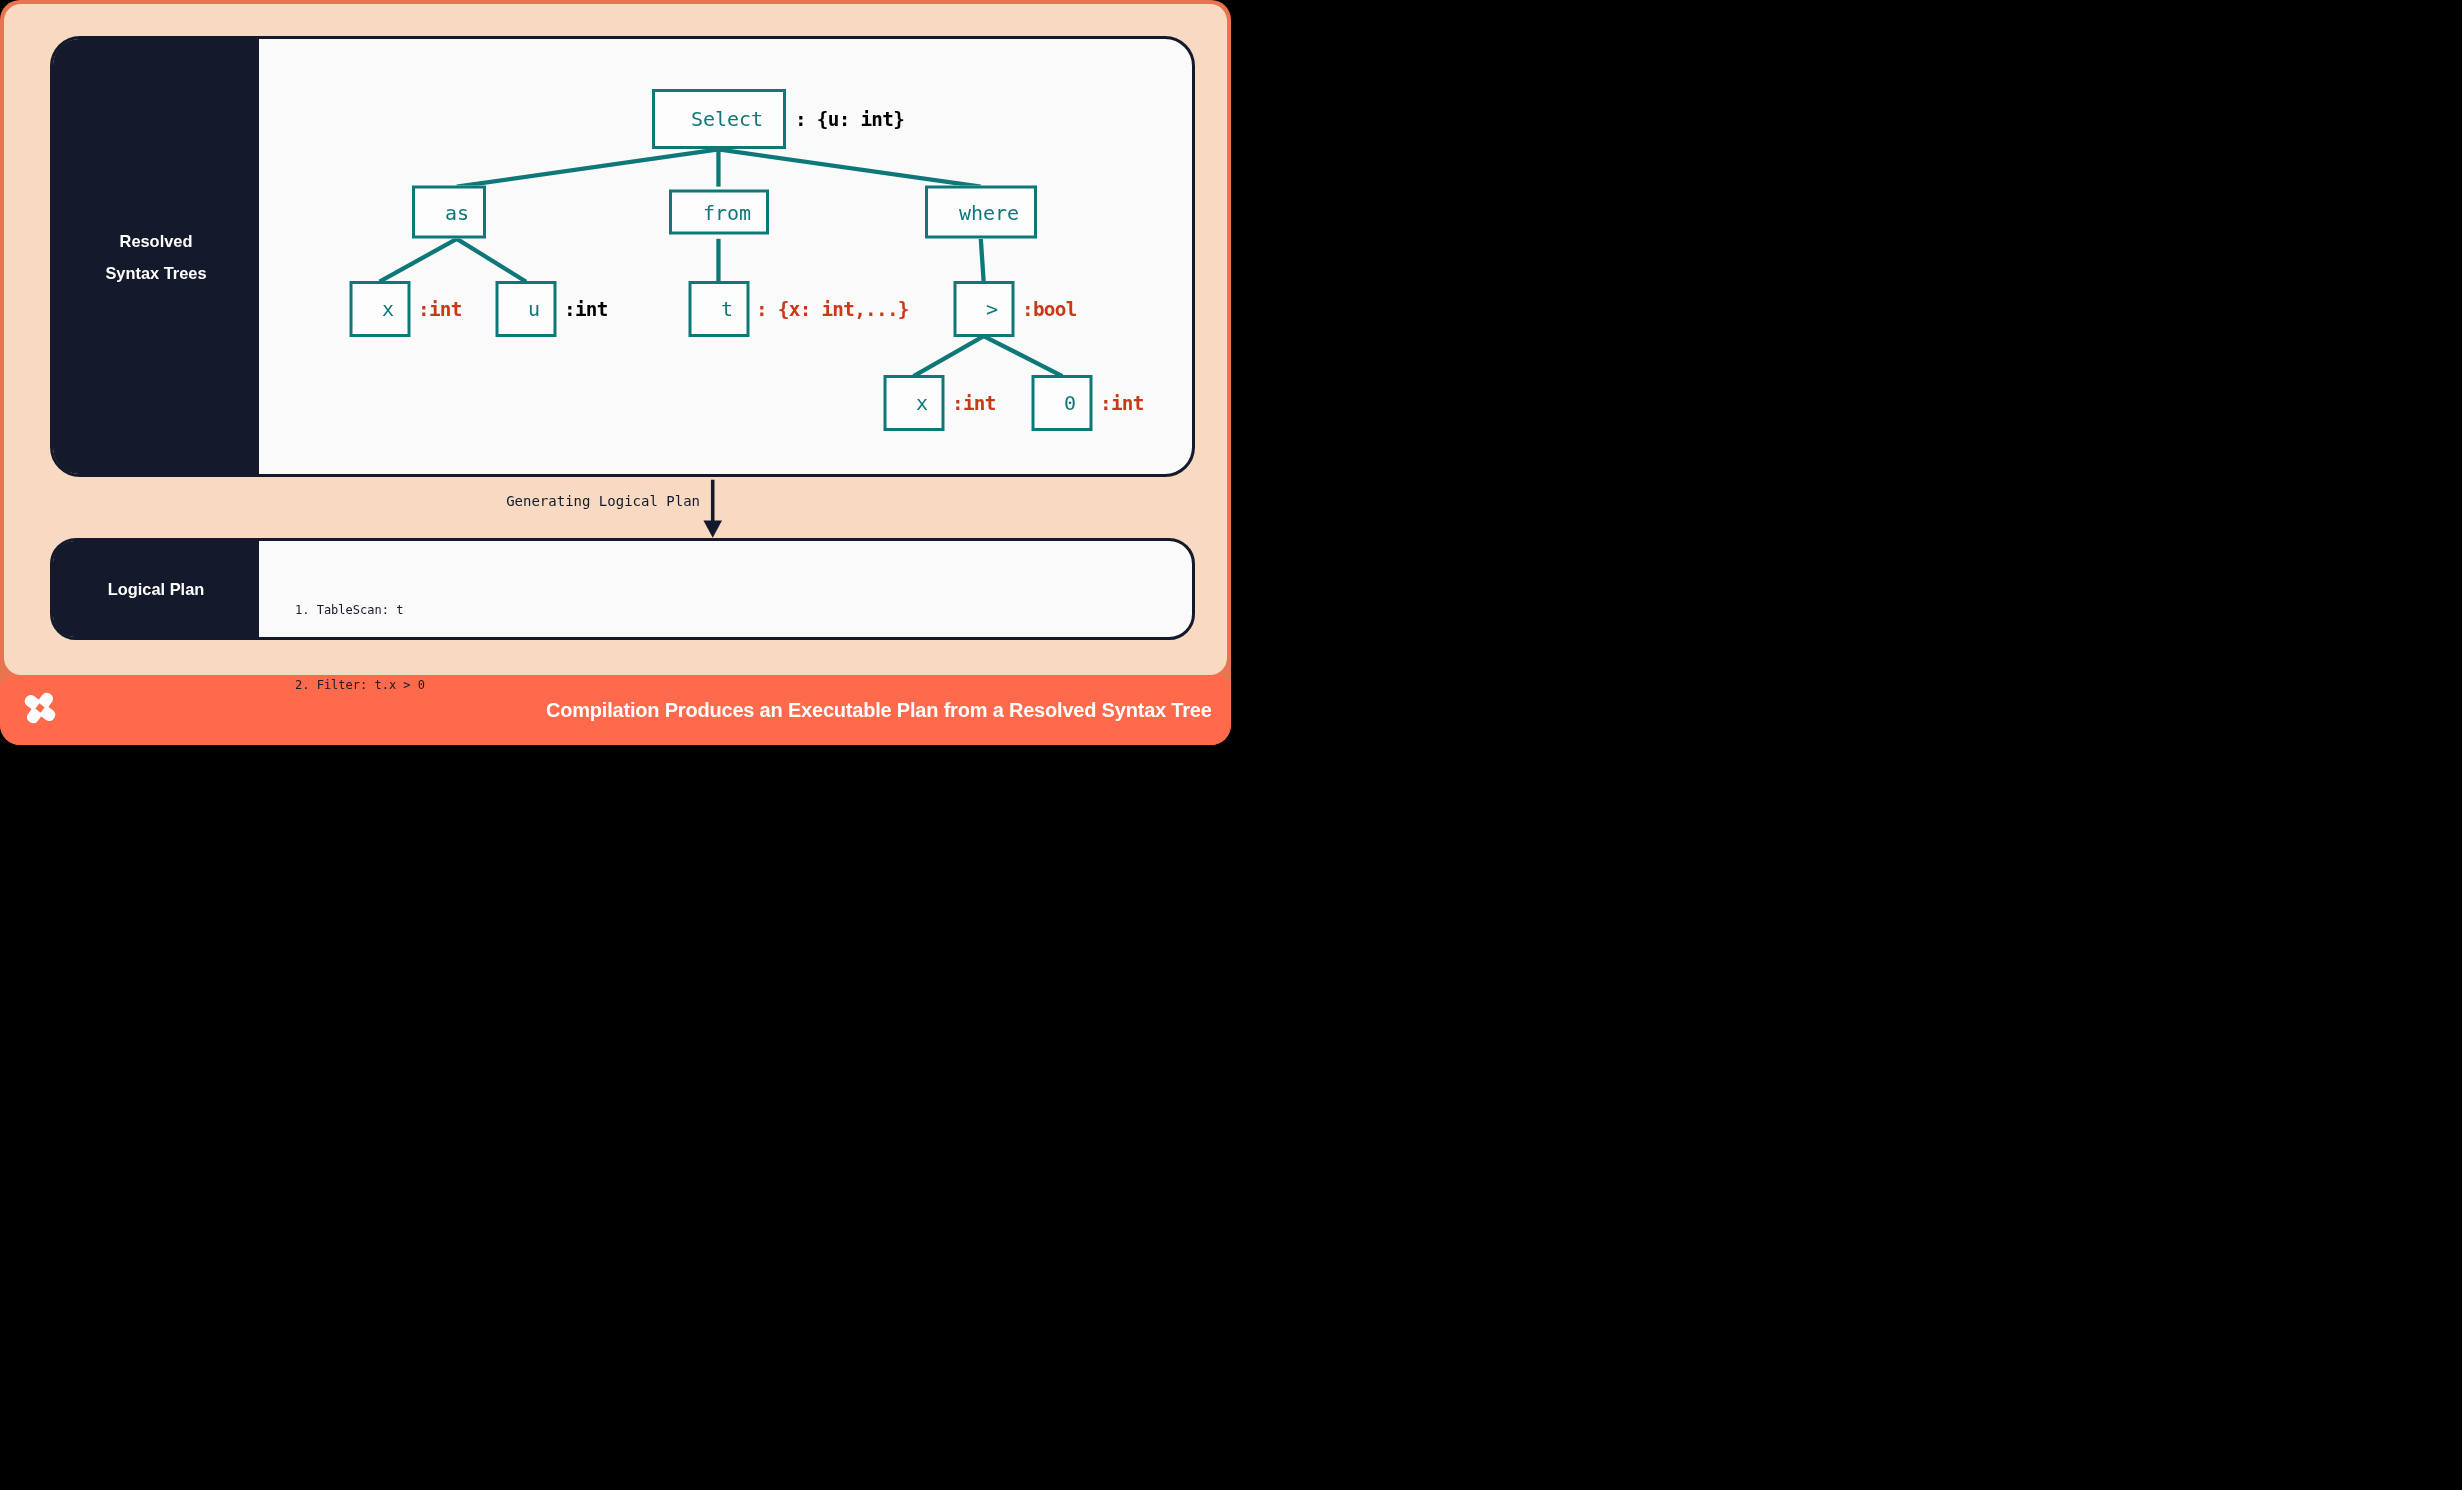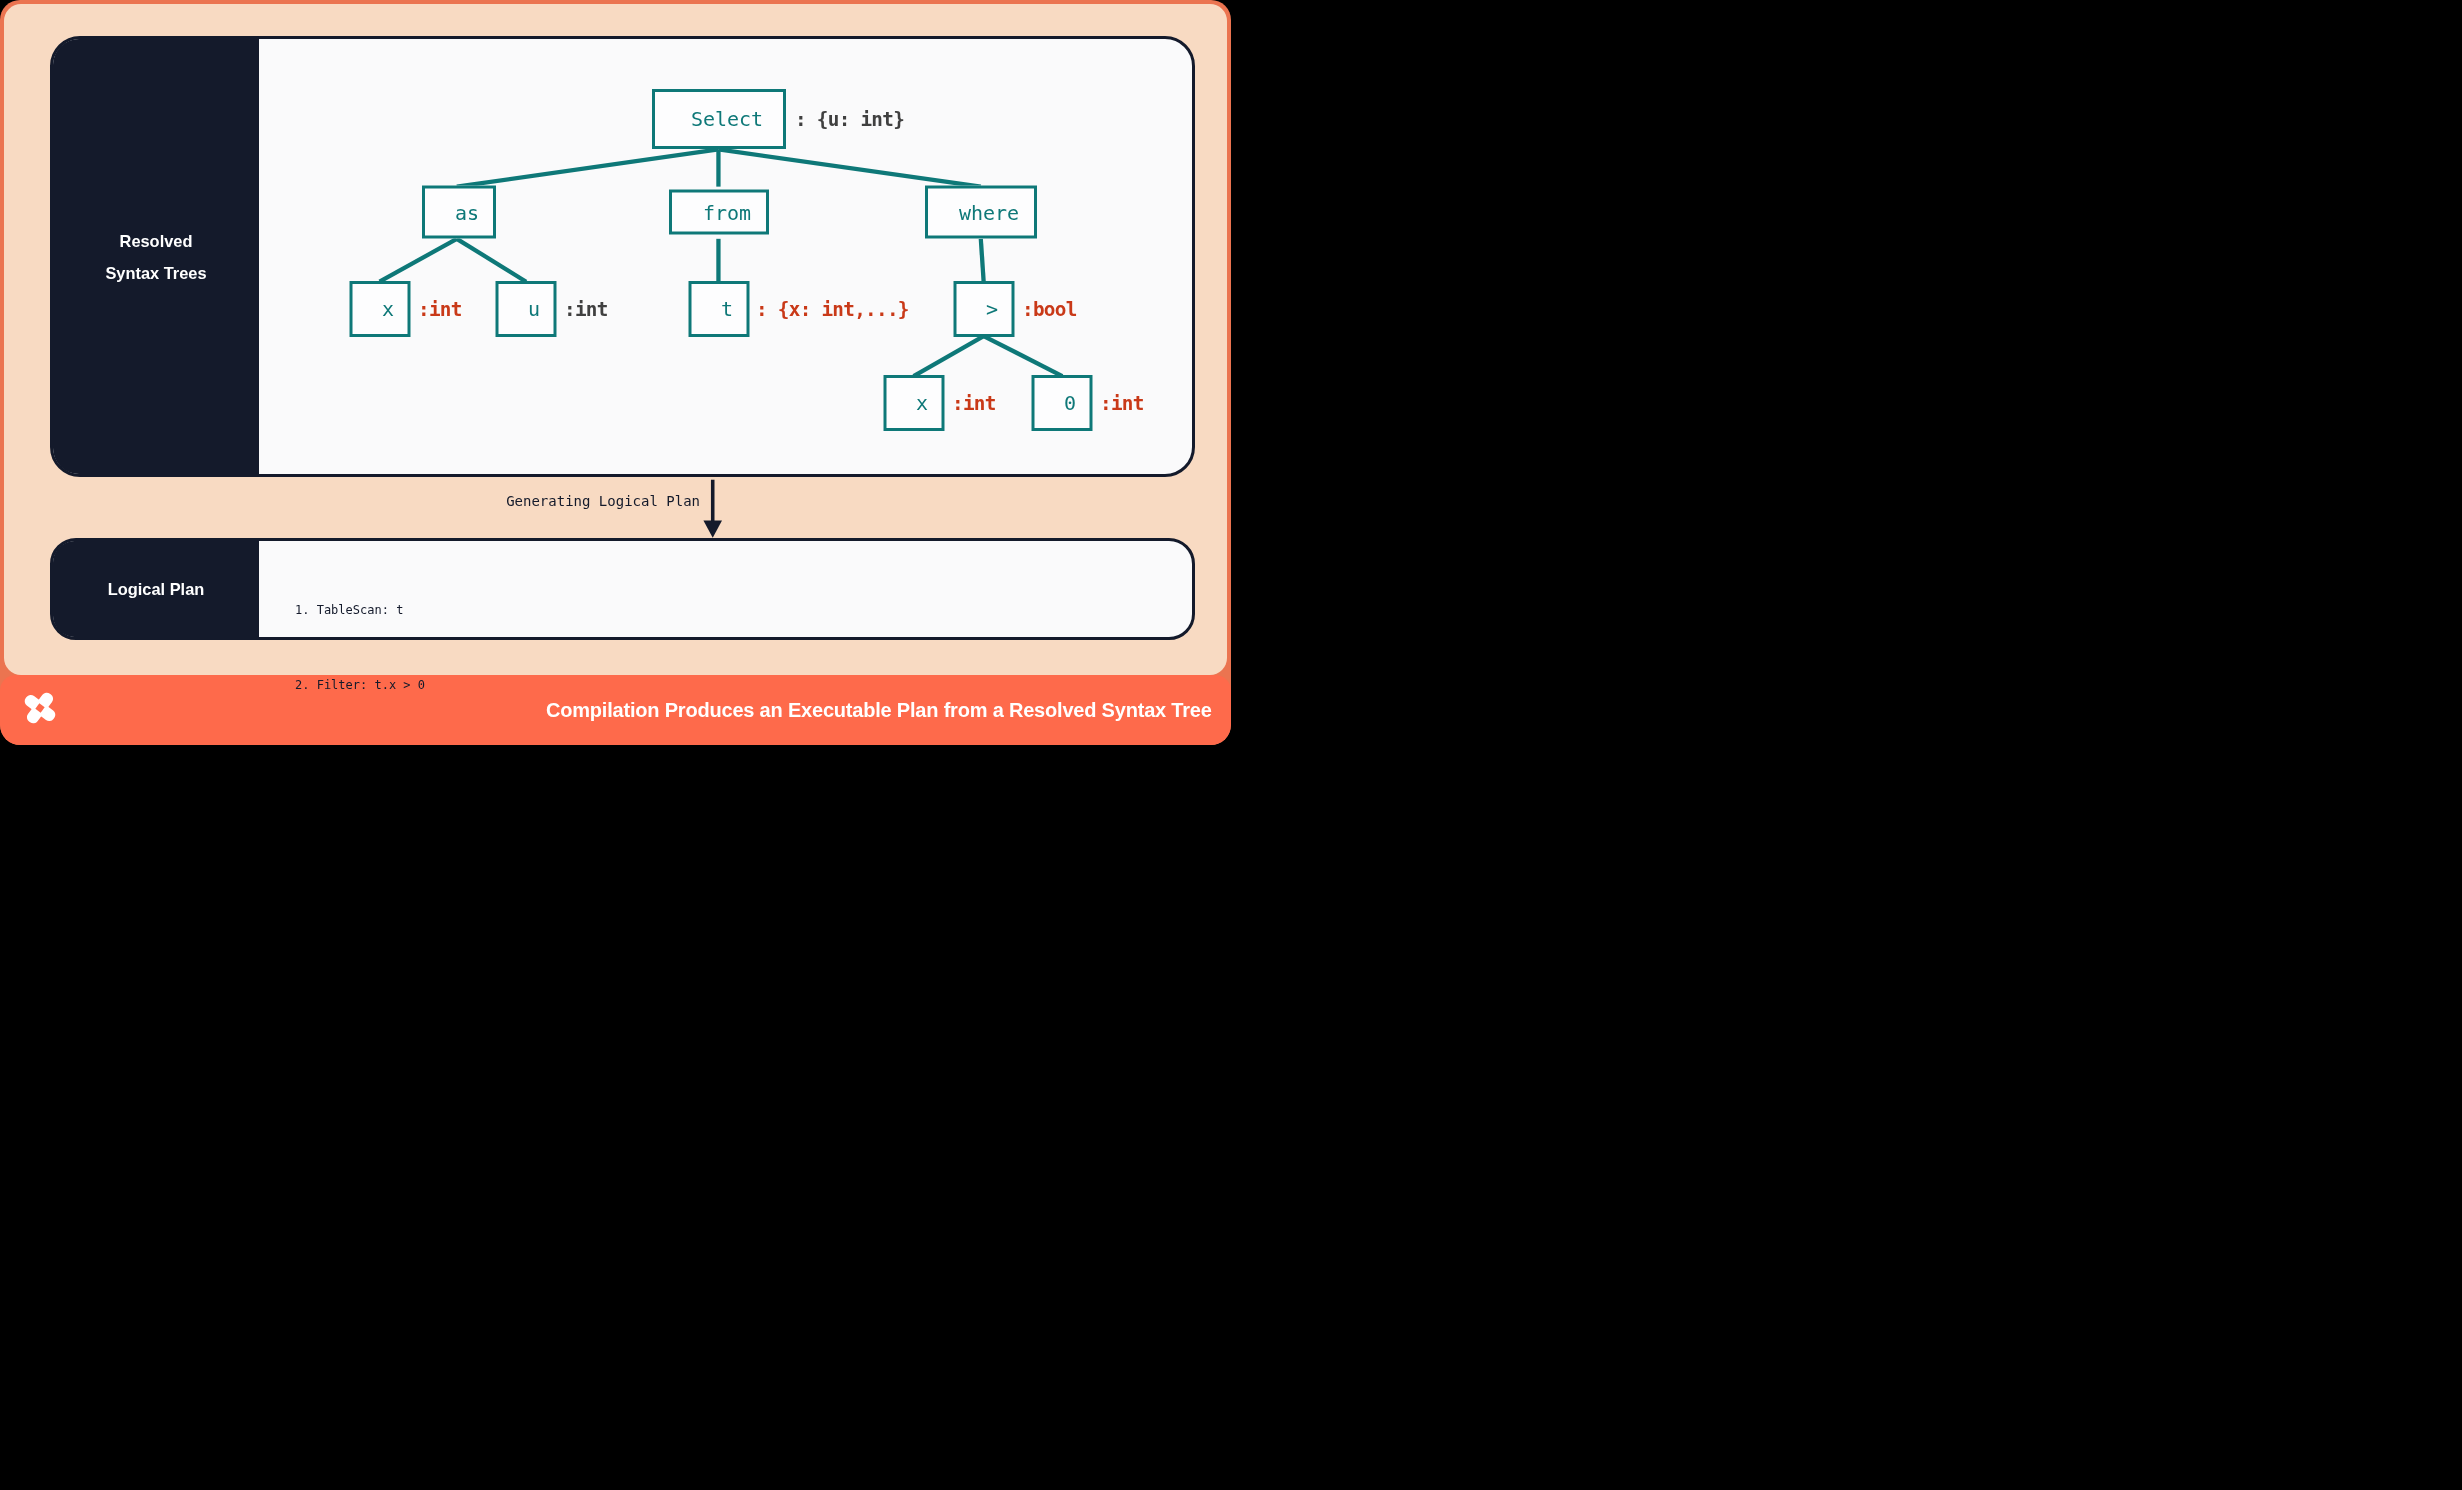--- a/index.html
+++ b/index.html
@@ -45,21 +45,21 @@
     display:flex;align-items:center;justify-content:center;
     font-family:"DejaVu Sans Mono", monospace;font-size:20px;color:#0E7878;
     transform:translate(-50%,-50%);
     padding-left:16px;
   }
   .ann{
     position:absolute;transform:translateY(-50%);
     font-family:"DejaVu Sans Mono", monospace;font-weight:bold;font-size:19.3px;
     white-space:pre;letter-spacing:-0.7px;
   }
-  .ann-dark{color:#404040;}
+  .ann-dark{color:#000000;}
   .ann-red{color:#C93918;}
   
   .transition-label{
     position:absolute;top:493px;right:531px;
     font-family:"DejaVu Sans Mono", monospace;font-size:14px;color:#141A2B;
     white-space:pre;
   }
   
   .plan-steps{
     position:absolute;left:295px;top:548px;
@@ -117,21 +117,21 @@
     </g>
     <g>
       <line x1="997" y1="671" x2="997" y2="734" stroke="#141A2B" stroke-width="5"></line>
       <polygon points="997,752 984,728 1010,728" fill="#141A2B"></polygon>
     </g>
   </svg>
 
   <div class="node" style="left:719px;top:119px;width:134px;height:60px;">Select</div>
   <span class="ann ann-dark" style="left:795px;top:119px;">: {u: int}</span>
 
-  <div class="node" style="left:459px;top:212px;width:74px;height:53px;">as</div>
+  <div class="node" style="left:449px;top:212px;width:74px;height:53px;">as</div>
   <div class="node" style="left:719px;top:212px;width:100px;height:45px;">from</div>
   <div class="node" style="left:981px;top:212px;width:112px;height:53px;">where</div>
 
   <div class="node" style="left:380px;top:309px;width:61px;height:56px;">x</div>
   <span class="ann ann-red" style="left:418px;top:309px;">:int</span>
 
   <div class="node" style="left:526px;top:309px;width:61px;height:56px;">u</div>
   <span class="ann ann-dark" style="left:564px;top:309px;">:int</span>
 
   <div class="node" style="left:719px;top:309px;width:61px;height:56px;">t</div>

